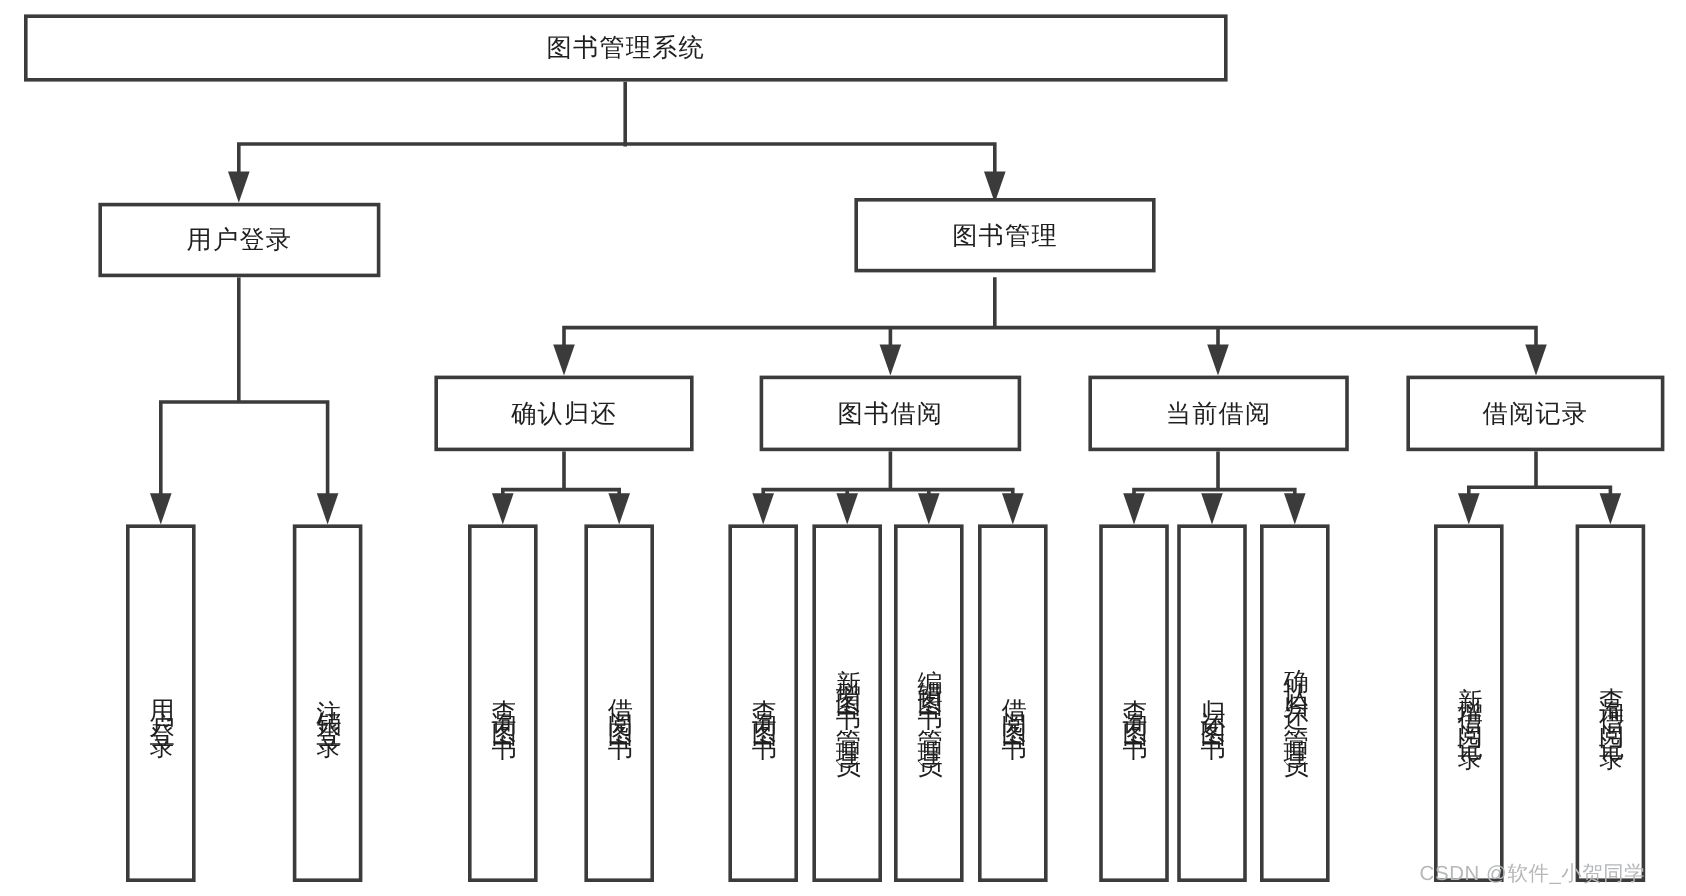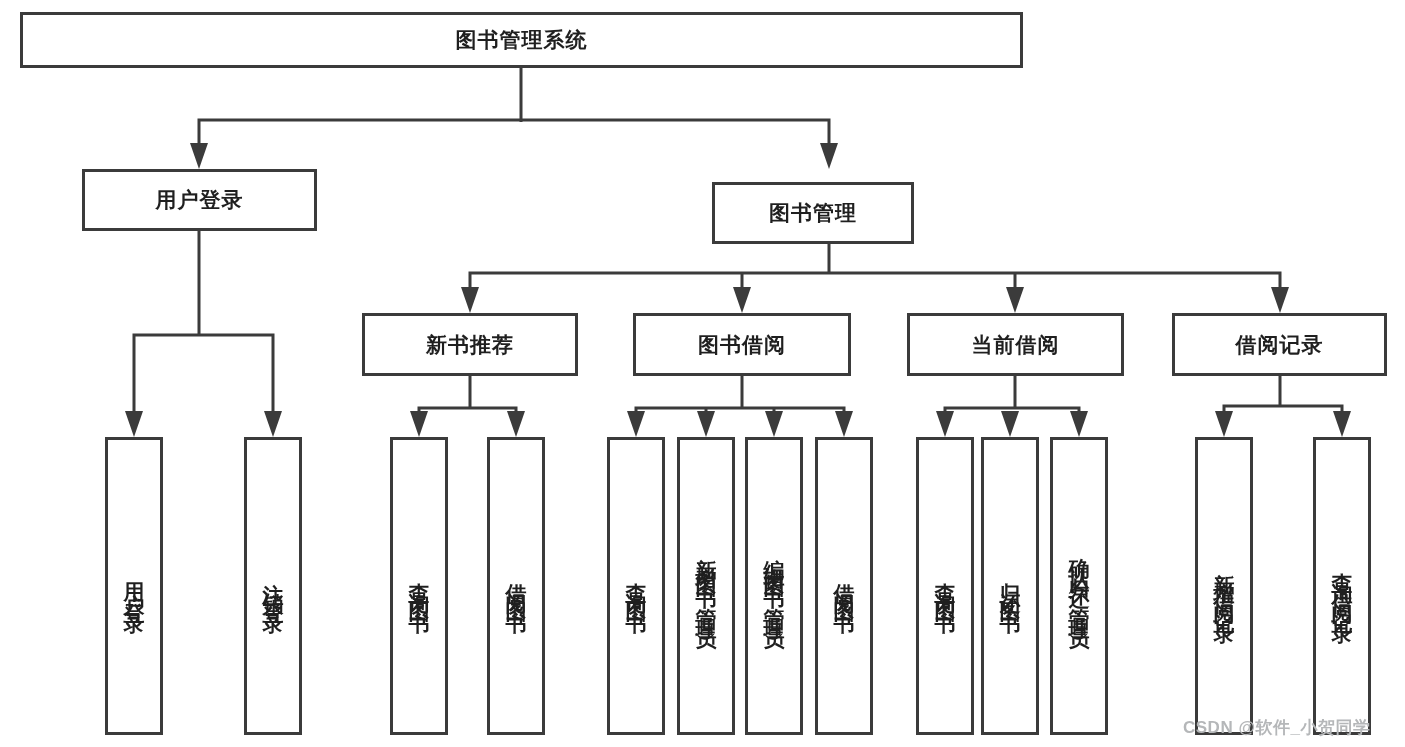--- a/index.html
+++ b/index.html
@@ -3,21 +3,20 @@
 <meta charset="utf-8">
 <style>
   html, body { margin: 0; padding: 0; background: #ffffff; }
   #canvas {
     position: relative;
     width: 1405px;
     height: 747px;
     background: #ffffff;
     font-family: "Liberation Sans", "DejaVu Sans", sans-serif;
     overflow: hidden;
-    font-weight: bold;
   }
   #wires { position: absolute; left: 0; top: 0; z-index: 1; }
   .box {
     position: absolute;
     box-sizing: border-box;
     border: 3px solid #3b3b3b;
     background: #ffffff;
     display: flex;
     align-items: center;
     justify-content: center;
@@ -32,21 +31,21 @@
   .vlabel {
     writing-mode: vertical-rl;
     text-orientation: mixed;
     font-size: 21px;
     color: #1f1f1f;
     letter-spacing: 10px;
     white-space: nowrap;
   }
   .root-box   { left: 20px;  top: 12px;  width: 1003px; height: 56px; }
   .lvl2-a     { left: 82px;  top: 169px; width: 235px;  height: 62px; }
-  .lvl2-b     { left: 712px; top: 182px; width: 202px;  height: 62px; }
+  .lvl2-b     { left: 712px; top: 165px; width: 251px;  height: 62px; }
   .lvl3-a     { left: 362px; top: 313px; width: 216px;  height: 63px; }
   .lvl3-b     { left: 633px; top: 313px; width: 218px;  height: 63px; }
   .lvl3-c     { left: 907px; top: 313px; width: 217px;  height: 63px; }
   .lvl3-d     { left: 1172px;top: 313px; width: 215px;  height: 63px; text-align: right; }
   .leaf { top: 437px; width: 58px; height: 298px; }
   .leaf-1  { left: 105px; }
   .leaf-2  { left: 244px; }
   .leaf-3  { left: 390px; }
   .leaf-4  { left: 487px; }
   .leaf-5  { left: 607px; }
@@ -126,21 +125,21 @@
   </div>
 
   <div class="box lvl2-a">
     <span class="hlabel">用户登录</span>
   </div>
   <div class="box lvl2-b">
     <span class="hlabel">图书管理</span>
   </div>
 
   <div class="box lvl3-a">
-    <span class="hlabel">新书推荐</span>
+    <span class="hlabel">确认归还</span>
   </div>
   <div class="box lvl3-b">
     <span class="hlabel">图书借阅</span>
   </div>
   <div class="box lvl3-c">
     <span class="hlabel">当前借阅</span>
   </div>
   <div class="box lvl3-d">
     <span class="hlabel">借阅记录</span>
   </div>

